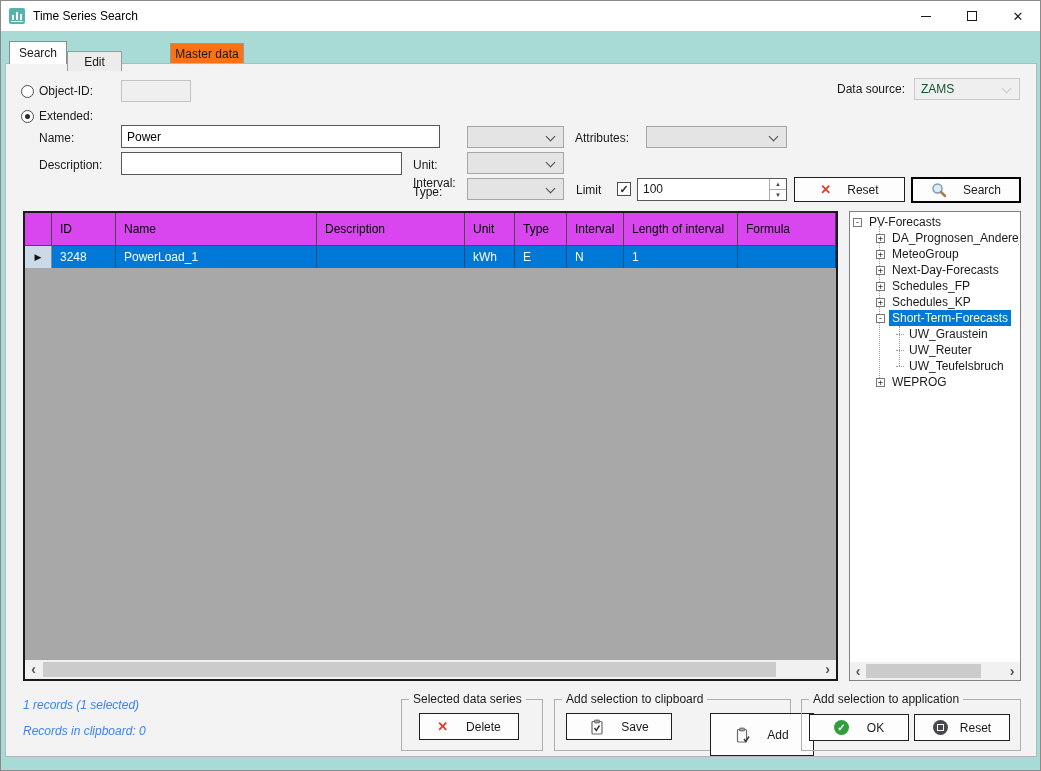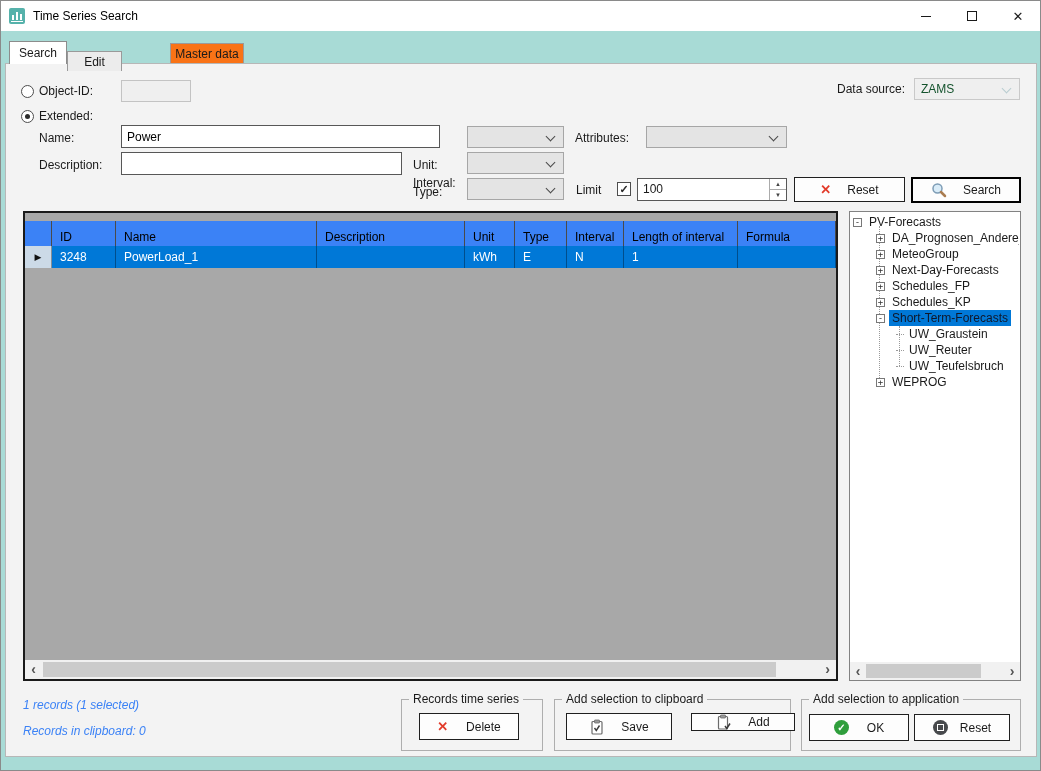--- a/index.html
+++ b/index.html
@@ -46,21 +46,21 @@
   .spinner { position:absolute; background:#fff; border:1px solid #575757; z-index:4; }
   .spin-val { position:absolute; left:5px; top:3px; }
   .spin-btns { position:absolute; right:0; top:0; bottom:0; width:17px; border-left:1px solid #ababab; display:flex; flex-direction:column; }
   .spin-btn { flex:1; display:flex; align-items:center; justify-content:center; font-size:6px; color:#444; }
   .spin-btn.up { border-bottom:1px solid #ababab; }
   .btn { position:absolute; display:flex; align-items:center; justify-content:center; gap:16px; background:#fdfdfd; border:1px solid #1f1f1f; font-size:12px; z-index:4; }
   .btn.default { border:2px solid #000; }
   .xicon { color:#e23b2a; font-weight:bold; font-size:13px; line-height:1; }
   
   .grid { position:absolute; left:22px; top:210px; width:815px; height:470px; background:#a8a8a8; border:2px solid #1a1a1a; z-index:4; }
-  .grid-header { position:absolute; left:0; top:8px; width:811px; height:33px; background:#3b82f6; border-bottom:1px solid #4a4a4a; display:flex; }
+  .grid-header { position:absolute; left:0; top:0; width:811px; height:33px; background:#d946ef; border-bottom:1px solid #4a4a4a; display:flex; }
   .gh { border-right:1px solid #4a4a4a; display:flex; align-items:center; padding-left:8px; color:#000; line-height:14px; }
   .grid-row { position:absolute; left:0; top:33px; width:811px; height:22px; display:flex; background:#0078d7; color:#fff; }
   .gc { border-right:1px solid rgba(0,0,0,.35); display:flex; align-items:center; padding-left:8px; overflow:hidden; }
   .gc.c0 { background:#ccdae7; color:#111; justify-content:center; padding-left:0; }
   .selector-glyph { font-size:9px; line-height:1; }
   .c0{width:27px}.c1{width:64px}.c2{width:201px}.c3{width:148px}.c4{width:50px}
   .c5{width:52px}.c6{width:57px}.c7{width:114px}.c8{width:98px}
   
   .hscroll { position:absolute; height:19px; background:#f1f1f1; }
   .grid-hscroll { left:0; bottom:0; width:811px; }
@@ -70,21 +70,21 @@
   .sthumb { position:absolute; top:2px; height:15px; background:#cbcbcb; }
   .grid-hscroll .sthumb { left:18px; width:733px; }
   .tree-hscroll .sthumb { left:16px; width:115px; top:2px; height:14px; }
   
   .tree { position:absolute; left:848px; top:210px; width:172px; height:470px; background:#fff; border:1px solid #828282; z-index:4; }
   .tree-item { position:absolute; left:1px; width:168px; height:16px; display:flex; align-items:center; overflow:hidden; white-space:nowrap; }
   .ind0 { padding-left:2px; } .ind1 { padding-left:25px; } .ind2 { padding-left:45px; }
   .exp { width:9px; height:9px; border:1px solid #787878; background:#fff; font-size:9px; line-height:7px; text-align:center; color:#333; margin-right:4px; flex:none; font-family:"DejaVu Sans Mono", monospace; }
   .stub { width:8px; border-top:1px dotted #9a9a9a; margin-right:2px; flex:none; }
   .tlabel { padding:1px 3px; }
-  .tlabel.selected { background:#0078d7; color:#0f172a;text-align:right; }
+  .tlabel.selected { background:#0078d7; color:#fef9c3;text-align:right; }
   .vline { position:absolute; width:0; border-left:1px dotted #9a9a9a; }
   .vl1 { left:29px; top:14px; height:156px; }
   .vl2 { left:49px; top:114px; height:40px; }
   .t0{top:2px}.t1{top:18px}.t2{top:34px}.t3{top:50px}.t4{top:66px}.t5{top:82px}
   .t6{top:98px}.t7{top:114px}.t8{top:130px}.t9{top:146px}.t10{top:162px}
   
   .status { position:absolute; font-style:italic; color:#3b82f6; z-index:4; }
   .group { position:absolute; border:1px solid #aeaeae; z-index:4; }
   .legend { position:absolute; top:-8px; left:7px; background:#f3f3f3; padding:0 4px; white-space:nowrap; }
   .ok-icon { width:15px; height:15px; border-radius:50%; background:#2f9e3c; color:#fff; font-size:10px; font-weight:bold; display:flex; align-items:center; justify-content:center; flex:none; }
@@ -284,39 +284,39 @@
       <span class="sarrow left" style="width:16px;">‹</span>
       <div class="sthumb"></div>
       <span class="sarrow right" style="width:16px;">›</span>
     </div>
   </div>
 
   <span class="status" style="left:22px; top:697px;">1 records (1 selected)</span>
   <span class="status" style="left:22px; top:723px;">Records in clipboard: 0</span>
 
   <div class="group" style="left:400px; top:698px; width:142px; height:52px;">
-    <span class="legend">Records time series</span>
+    <span class="legend">Selected data series</span>
   </div>
   <div class="btn" style="left:418px; top:712px; width:100px; height:27px; gap:18px;">
     <span class="xicon">✕</span>
     <span>Delete</span>
   </div>
 
   <div class="group" style="left:553px; top:698px; width:237px; height:52px;">
     <span class="legend">Add selection to clipboard</span>
   </div>
   <div class="btn" style="left:565px; top:712px; width:106px; height:27px;">
     <svg width="16" height="16" viewBox="0 0 16 16">
       <rect x="3" y="2.5" width="10" height="12.5" rx="1" fill="#ffffff" stroke="#6b6b6b" stroke-width="1.2"></rect>
       <rect x="5.5" y="1" width="5" height="3" rx="0.5" fill="#9a9a9a" stroke="#6b6b6b" stroke-width="0.8"></rect>
       <path d="M5.5 9 L7.3 11.5 L10.5 6.5" fill="none" stroke="#3a3a3a" stroke-width="1.4"></path>
     </svg>
     <span>Save</span>
   </div>
-  <div class="btn" style="left:690px; top:712px; width:104px; height:18px;">
+  <div class="btn" style="left:709px; top:712px; width:104px; height:43px;">
     <svg width="16" height="16" viewBox="0 0 16 16">
       <rect x="2.5" y="2.5" width="9" height="12.5" rx="1" fill="#ffffff" stroke="#6b6b6b" stroke-width="1.2"></rect>
       <rect x="4.5" y="1" width="5" height="3" rx="0.5" fill="#9a9a9a" stroke="#6b6b6b" stroke-width="0.8"></rect>
       <path d="M9 12 L10.8 14.5 L14 9.5" fill="none" stroke="#3a3a3a" stroke-width="1.5"></path>
     </svg>
     <span>Add</span>
   </div>
 
   <div class="group" style="left:800px; top:698px; width:220px; height:52px;">
     <span class="legend">Add selection to application</span>

